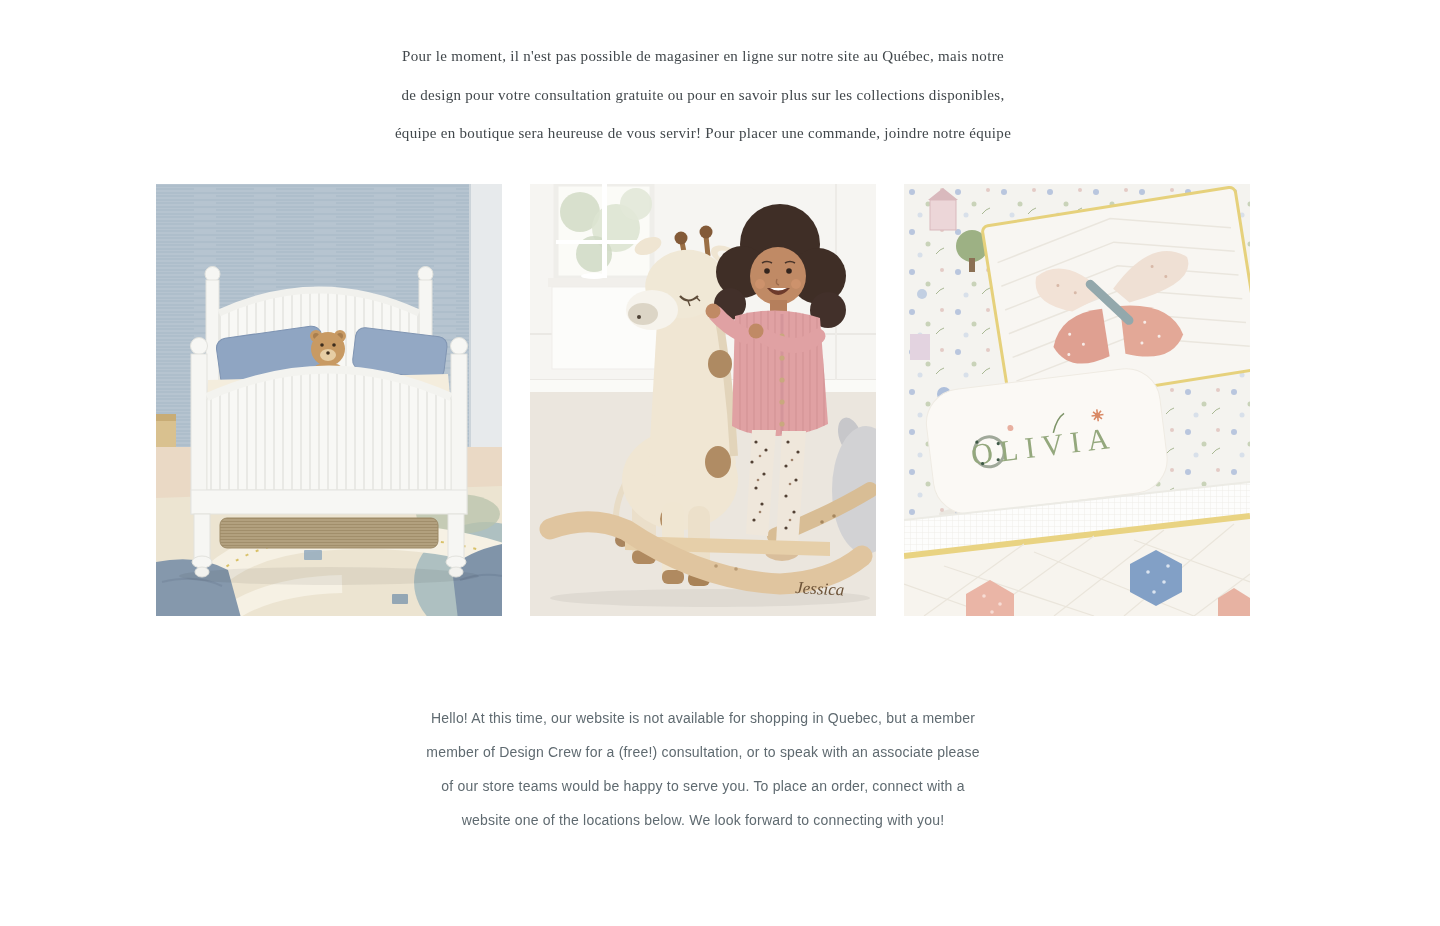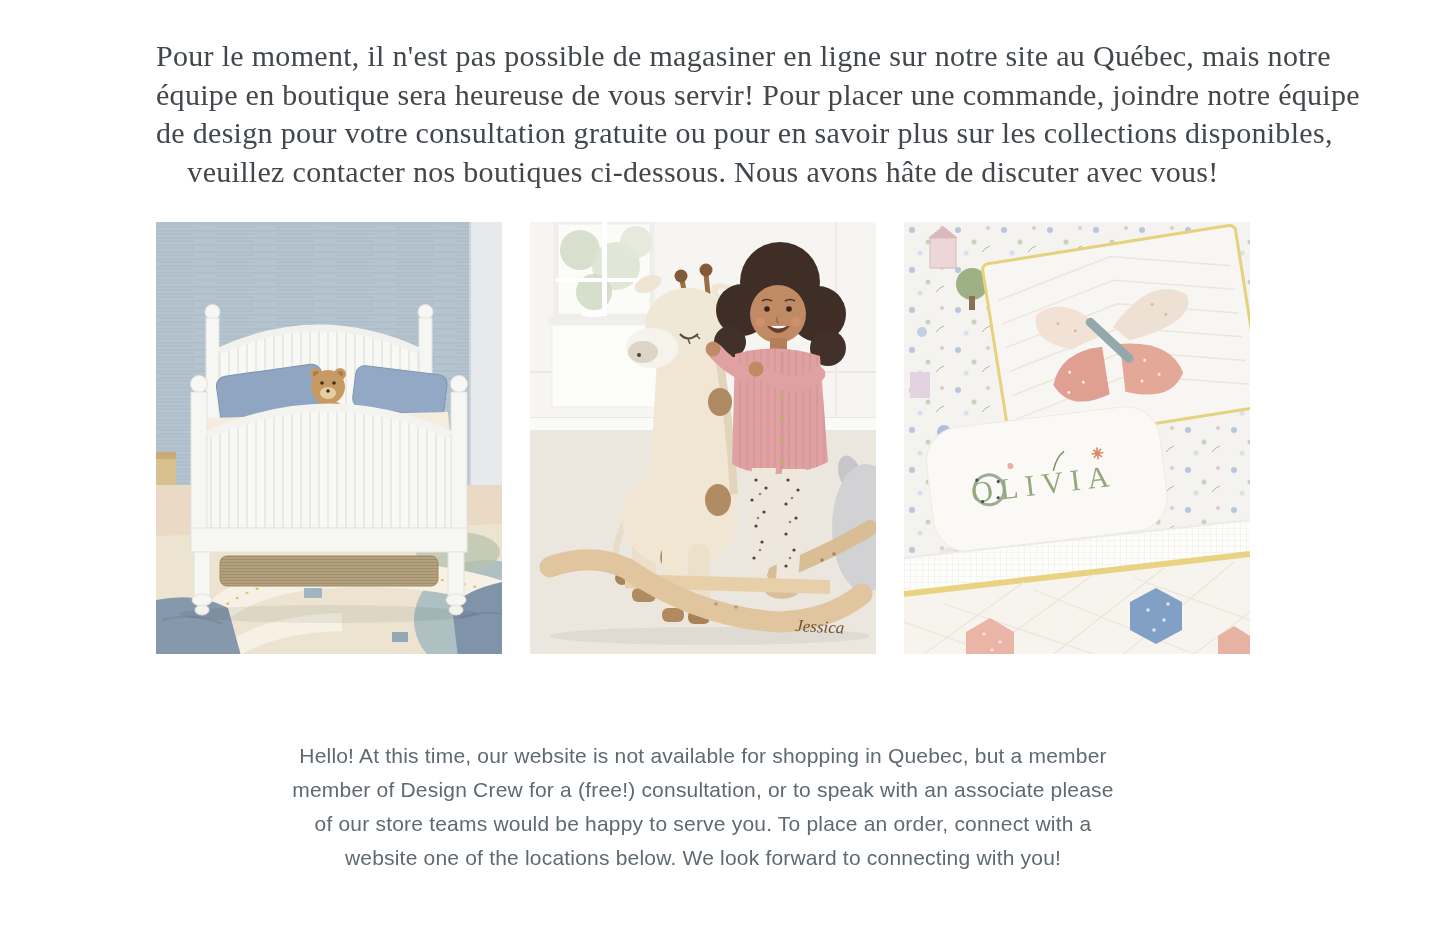--- a/index.html
+++ b/index.html
@@ -10,21 +10,21 @@
     font-family: "Liberation Sans", sans-serif;
   }
   .content {
     width: 1094px;
     margin-left: 156px;
   }
   .notice-fr {
     padding-top: 37px;
     text-align: center;
     font-family: "Liberation Serif", "DejaVu Serif", serif;
-    font-size: 30px;
+    font-size: 15px;
     line-height: 38.6px;
     letter-spacing: 0.3px;
     color: #41474b;
   }
   .notice-fr .line { white-space: nowrap; }
   .image-row {
     margin-top: 31px;
     display: flex;
     gap: 28px;
   }
@@ -32,37 +32,36 @@
     margin: 0;
     width: 346px;
     height: 432px;
     overflow: hidden;
     background: #f2f1ee;
   }
   .notice-en {
     margin-top: 85px;
     text-align: center;
     font-family: "Liberation Sans", "DejaVu Sans", sans-serif;
-    font-size: 21px;
+    font-size: 14px;
     line-height: 34px;
     letter-spacing: 0.2px;
     color: #5f6a70;
   }
   .notice-en .line { white-space: nowrap; }
 </style>
 </head>
 <body>
 
 <main class="content">
 
   <section class="notice-fr">
     <div class="line">Pour le moment, il n'est pas possible de magasiner en ligne sur notre site au Québec, mais notre</div>
+    <div class="line">de design pour votre consultation gratuite ou pour en savoir plus sur les collections disponibles,</div>
     <div class="line">équipe en boutique sera heureuse de vous servir! Pour placer une commande, joindre notre équipe</div>
-    <div class="line">de design pour votre consultation gratuite ou pour en savoir plus sur les collections disponibles,</div>
-    <div class="line">veuillez contacter nos boutiques ci-dessous. Nous avons hâte de discuter avec vous!</div>
   </section>
 
   <div class="image-row">
 
     <figure>
       <svg viewBox="0 0 346 432" width="346" height="432">
         <defs>
           <pattern id="p1-grass" width="60" height="7" patternUnits="userSpaceOnUse">
             <rect width="60" height="7" fill="#b6c4d0"></rect>
             <path d="M0,2 H60 M0,5 H38" stroke="#a3b5c3" stroke-width="1" opacity="0.85"></path>

